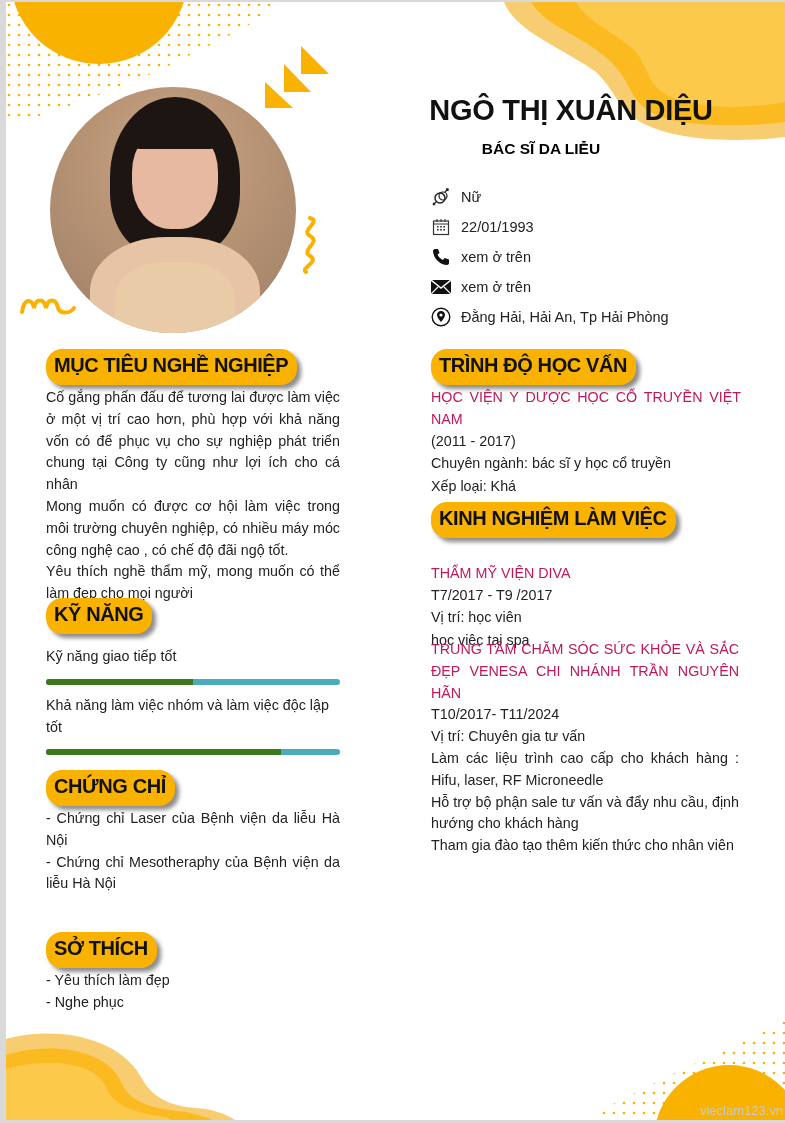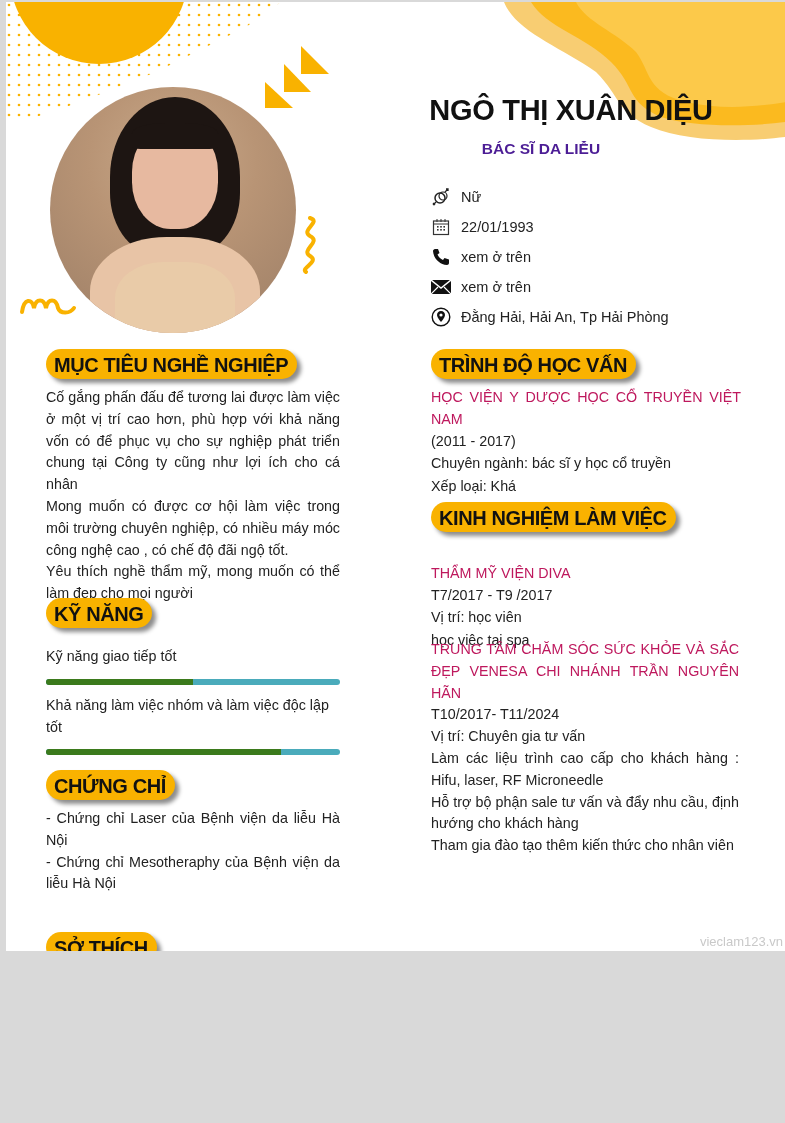--- a/index.html
+++ b/index.html
@@ -1,30 +1,30 @@
 <!DOCTYPE html>
 <html><head>
 <meta charset="utf-8">
 <style>
   html, body { margin: 0; padding: 0; }
   body { width: 785px; height: 1123px; background: #d9d9d9; position: relative; overflow: hidden;
          font-family: "Liberation Sans", "DejaVu Sans", sans-serif; color: #1a1a1a; }
-  .page { position: absolute; left: 6px; top: 2px; width: 779px; height: 949px; background: #ffffff; overflow: hidden; }
+  .page { position: absolute; left: 6px; top: 2px; width: 779px; height: 1118px; background: #ffffff; overflow: hidden; }
   .deco { position: absolute; }
 
   .name { position: absolute; left: 405px; top: 92px; width: 320px; text-align: center;
           font-size: 29px; font-weight: bold; color: #111; letter-spacing: -0.3px; }
   .title { position: absolute; left: 405px; top: 138px; width: 260px; text-align: center;
-           font-size: 15.5px; font-weight: bold; color: #4c1d95; }
+           font-size: 15.5px; font-weight: bold; color: #000000; }
 
   .info { position: absolute; left: 425px; top: 180px; }
   .info-row { display: flex; align-items: center; height: 30px; font-size: 14.5px; color: #222; }
   .info-row .ic { width: 20px; height: 20px; margin-right: 10px; display: inline-flex; align-items: center; justify-content: center; }
 
-  .badge { position: absolute; background: #f9b200; border-radius: 16px; padding: 3px 9px 0 8px;
+  .badge { position: absolute; background: #f9b200; border-radius: 16px; padding: 3px 9px 6px 8px;
            font-size: 20px; font-weight: bold; color: #111; letter-spacing: -0.4px;
            box-shadow: 4px 4px 4px rgba(0,0,0,0.45); white-space: nowrap; line-height: 27px; }
 
   .para { position: absolute; font-size: 14.3px; line-height: 21.8px; color: #222; text-align: justify; }
   .para div { text-align: justify; }
 
   .skill-bar { position: absolute; height: 6px; border-radius: 3px; background: #4aabbb; overflow: hidden; }
   .skill-fill { height: 100%; background: #3b7a1c; }
 
   .bold { font-weight: normal; color: #be185d; }

